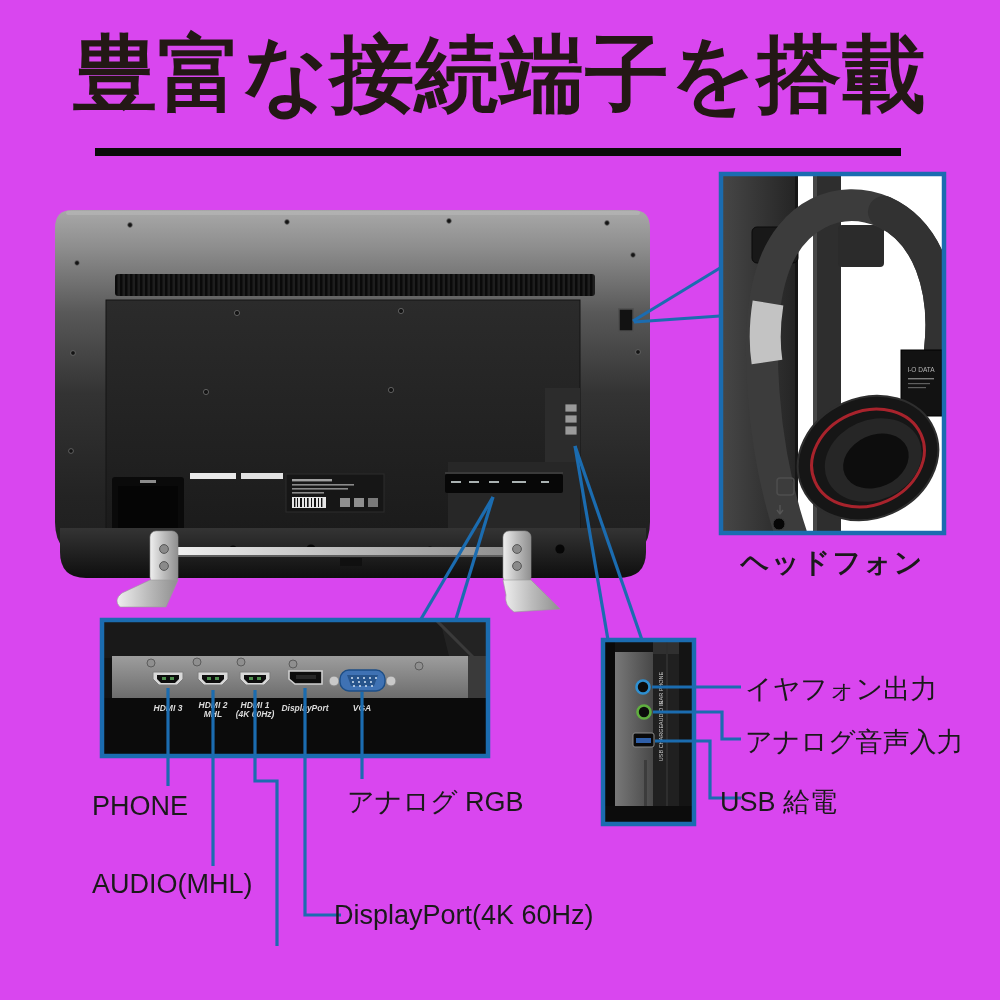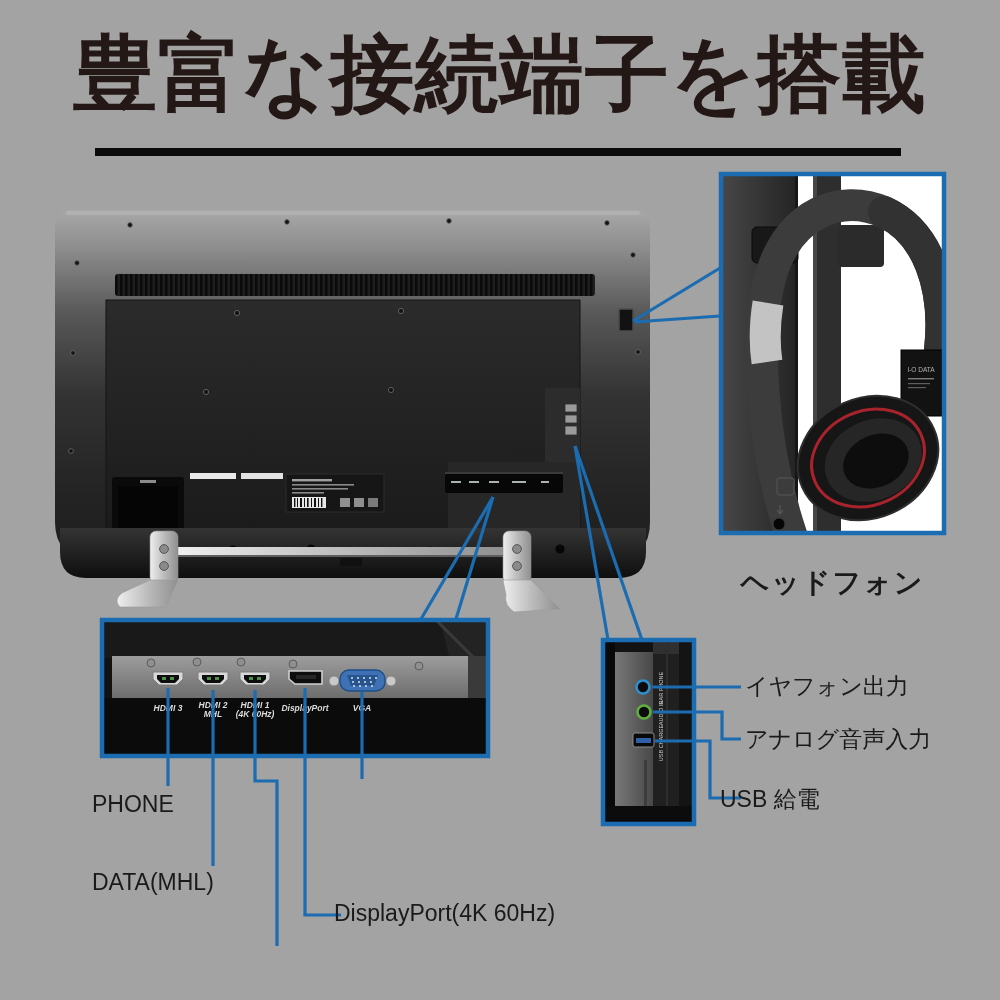--- a/index.html
+++ b/index.html
@@ -1,24 +1,24 @@
 <!DOCTYPE html>
 <html><head>
 <meta charset="utf-8">
 <style>
   html,body{margin:0;padding:0;background:#ffffff;}
-  .canvas{position:relative;width:1000px;height:1000px;background:#a3a3a3;overflow:hidden;
+  .canvas{position:relative;width:1000px;height:1000px;background:#d946ef;overflow:hidden;
           font-family:"Liberation Sans","DejaVu Sans",sans-serif;}
   .page-title{position:absolute;left:0;right:0;top:22px;margin:0;text-align:center;
               font-size:84px;font-weight:900;color:#231815;letter-spacing:1px;line-height:1.25;}
   .title-underline{position:absolute;left:95px;top:148px;width:806px;height:8px;background:#0a0a0a;}
   .scene{position:absolute;left:0;top:0;width:1000px;height:1000px;}
-  .callout-label{position:absolute;font-size:23px;color:#1a1a1a;white-space:nowrap;font-weight:400;}
+  .callout-label{position:absolute;font-size:27px;color:#1a1a1a;white-space:nowrap;font-weight:400;}
   .hp-label{position:absolute;left:719px;width:227px;text-align:center;font-size:28px;
-            font-weight:700;color:#1a1a1a;letter-spacing:2px;margin-top:20px;}
+            font-weight:700;color:#1a1a1a;letter-spacing:2px;}
 </style>
 </head>
 <body>
 
 <div class="canvas">
 
   <h1 class="page-title">豊富な接続端子を搭載</h1>
   <div class="title-underline"></div>
 
   <svg class="scene" viewBox="0 0 1000 1000">
@@ -330,19 +330,20 @@
       <path d="M362 692 V779"></path>
       <path d="M652 687 H741"></path>
       <path d="M653 712 H722 V739 H741"></path>
       <path d="M655 741 H710 V798 H741"></path>
     </g>
   </svg>
 
   <div class="hp-label" style="top:544px">ヘッドフォン</div>
 
   <div class="callout-label" style="left:92px;top:791px">PHONE</div>
-  <div class="callout-label" style="left:92px;top:869px">DATA(MHL)</div>
+  <div class="callout-label" style="left:92px;top:869px">AUDIO(MHL)</div>
   <div class="callout-label" style="left:334px;top:900px">DisplayPort(4K 60Hz)</div>
+  <div class="callout-label" style="left:347px;top:784px">アナログ RGB</div>
   <div class="callout-label" style="left:745px;top:671px">イヤフォン出力</div>
   <div class="callout-label" style="left:745px;top:724px">アナログ音声入力</div>
   <div class="callout-label" style="left:720px;top:784px">USB 給電</div>
 
 </div>
 
 </body></html>

